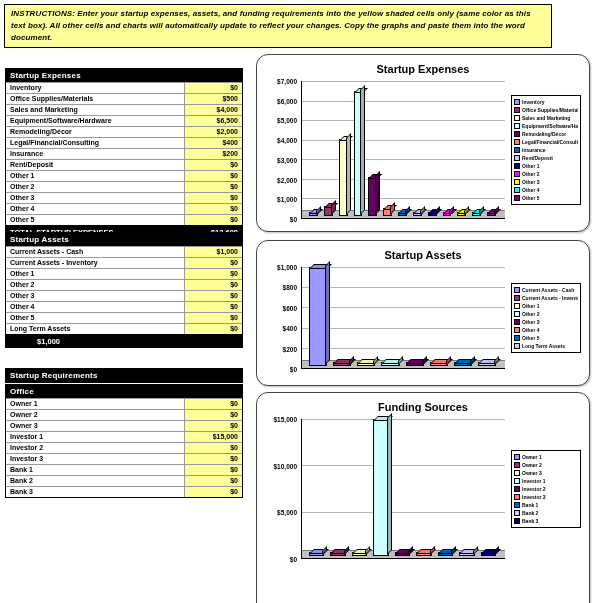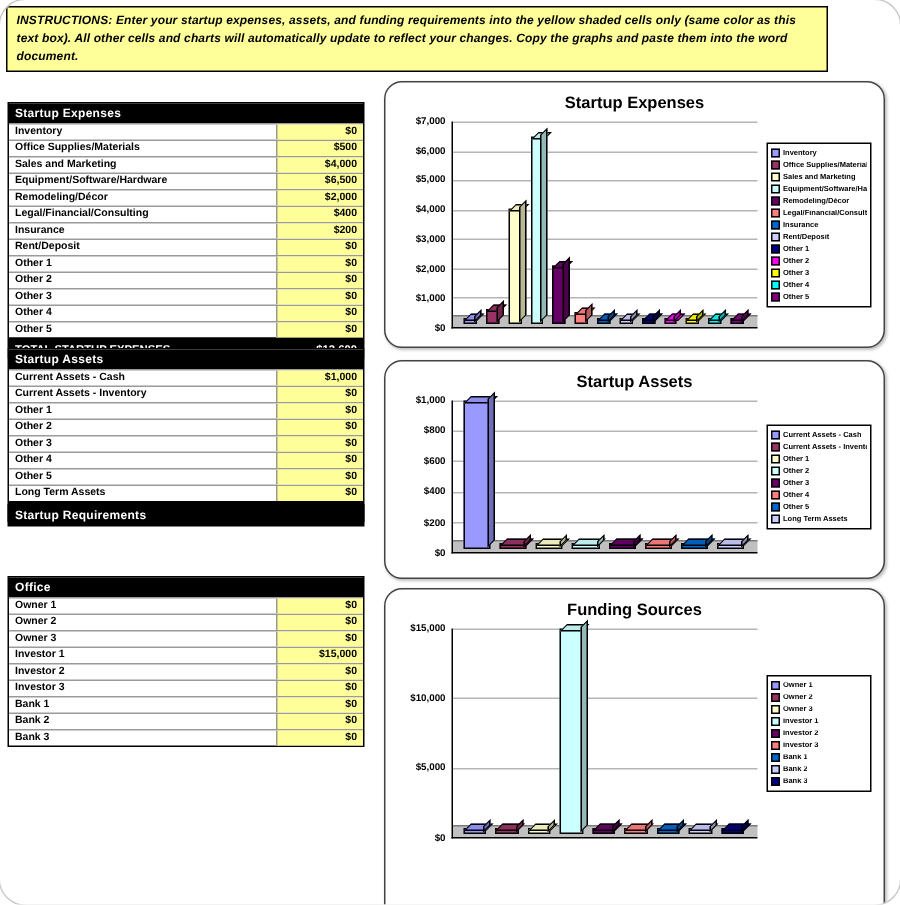--- a/index.html
+++ b/index.html
@@ -1,20 +1,20 @@
 <!DOCTYPE html>
 <html><head>
 <meta charset="utf-8">
 <style>
   html,body { margin:0; padding:0; }
   body {
     width:600px; height:603px; position:relative;
     font-family:"Liberation Sans", sans-serif; background:#ffffff; color:#000;
   }
-  .page { position:absolute; inset:0; outline:1px solid #c9c9c9; overflow:hidden;border-radius:17px; }
+  .page { position:absolute; inset:0; outline:1px solid #c9c9c9; overflow:hidden; }
 
   
   .instructions {
     position:absolute; left:4px; top:4px; width:534px;
     background:#FFFF99; border:1px solid #000;
     padding:3px 6px; font-size:8px; font-weight:bold; font-style:italic;
     line-height:1.5; letter-spacing:.1px;
   }
 
   
@@ -185,21 +185,21 @@
         <div class="row">
         <div class="lbl">Long Term Assets</div>
         <div class="val input-cell">$0</div>
       </div>
       </div>
     <div class="row total-row">
       <div class="val">$1,000</div>
     </div>
   </div>
 
-  <div class="sheet" style="left:5px;top:336px;width:238px;">
+  <div class="sheet" style="left:5px;top:368px;width:238px;">
     <div class="sheet-header">Startup Requirements</div>
   </div>
 
   <div class="sheet" style="left:5px;top:384px;width:238px;">
     <div class="sheet-header">Office</div>
     <div>
 
     <div class="row">
         <div class="lbl">Owner 1</div>
         <div class="val input-cell">$0</div>

